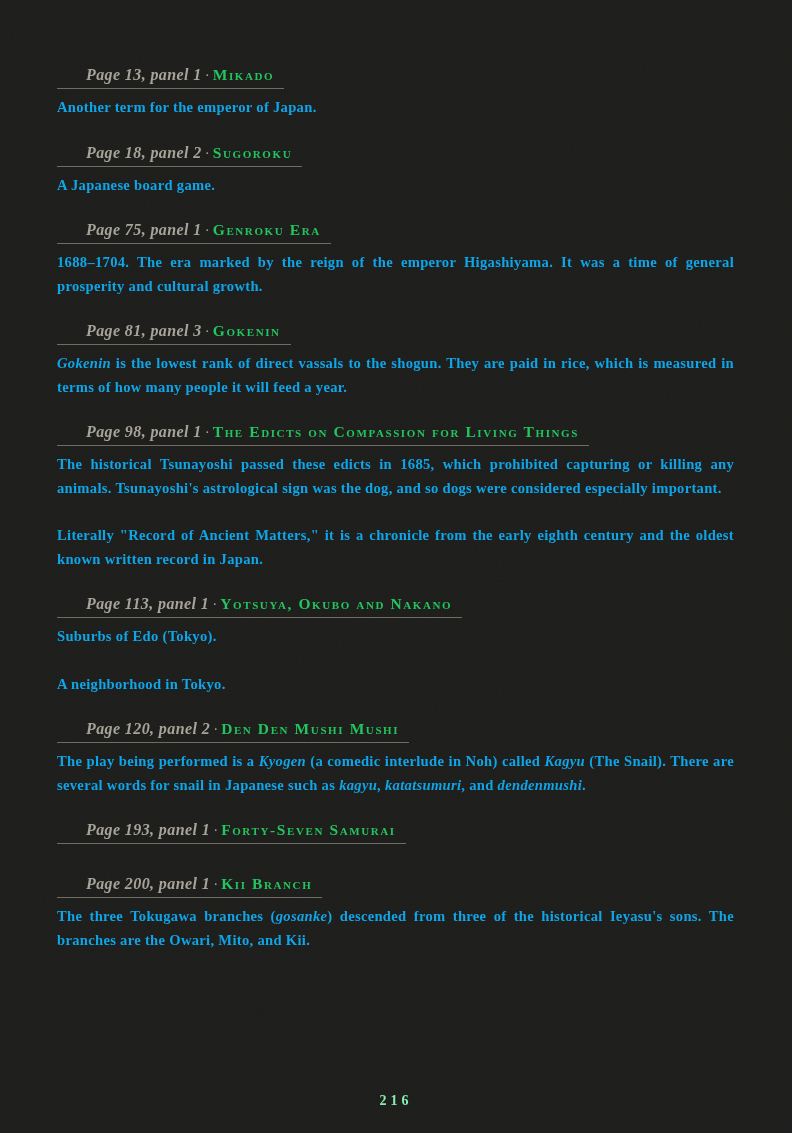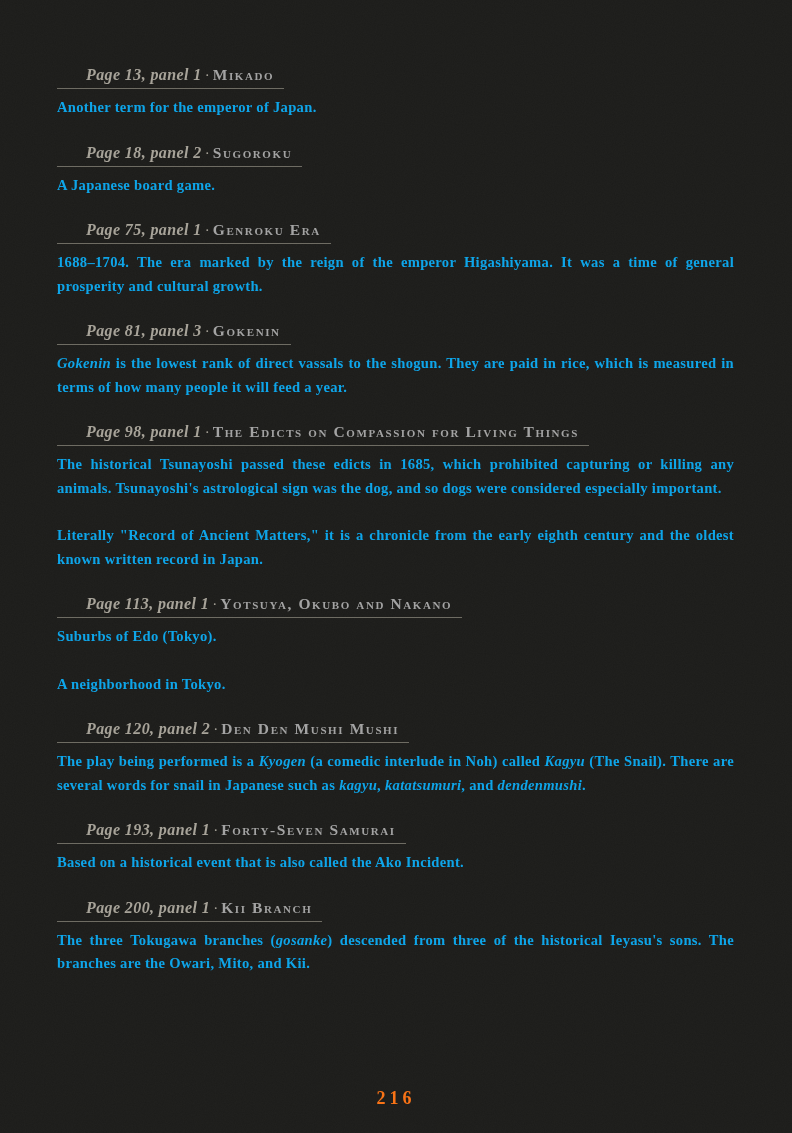--- a/index.html
+++ b/index.html
@@ -53,21 +53,21 @@
   }
   .entry-separator {
     font-size: 15px;
     color: #a7a399;
     padding: 0 3px;
   }
   .entry-title {
     font-variant: small-caps;
     font-weight: bold;
     font-size: 15.5px;
-    color: #a3a3a3;
+    color: #22c55e;
     letter-spacing: 1.6px;
     margin-top: 40px;
   }
   .entry-body {
     font-size: 14.6px;
     font-weight: bold;
     color: #0ea5e9;
     line-height: 23.5px;
     letter-spacing: 0.3px;
     text-align: justify;
@@ -78,23 +78,23 @@
     font-style: italic;
   }
   .page-footer {
     position: absolute;
     bottom: 24px;
     left: 0;
     width: 100%;
     text-align: center;
   }
   .page-number {
-    font-size: 18px;
+    font-size: 14px;
     font-weight: bold;
-    color: #f97316;
+    color: #86efac;
     letter-spacing: 4px;
   }
 </style>
 </head>
 <body>
 
 <div class="page">
 
   <svg class="noise-overlay" xmlns="http://www.w3.org/2000/svg">
     <filter id="noiseFilter">
@@ -144,21 +144,20 @@
       <p class="entry-body"><span>A neighborhood in Tokyo.</span></p>
     </div>
 
     <div class="entry">
       <div class="entry-heading"><span class="entry-page-label">Page 120, panel 2</span><span class="entry-separator">·</span><span class="entry-title">Den Den Mushi Mushi</span></div>
       <p class="entry-body"><span>The play being performed is a </span><i>Kyogen</i><span> (a comedic interlude in Noh) called </span><i>Kagyu</i><span> (The Snail). There are several words for snail in Japanese such as </span><i>kagyu</i><span>, </span><i>katatsumuri</i><span>, and </span><i>dendenmushi</i><span>.</span></p>
     </div>
 
     <div class="entry">
       <div class="entry-heading"><span class="entry-page-label">Page 193, panel 1</span><span class="entry-separator">·</span><span class="entry-title">Forty-Seven Samurai</span></div>
-      <p class="entry-body"><span>Based on a historical event that is also called the Ako Incident.</span></p>
     </div>
 
     <div class="entry">
       <div class="entry-heading"><span class="entry-page-label">Page 200, panel 1</span><span class="entry-separator">·</span><span class="entry-title">Kii Branch</span></div>
       <p class="entry-body"><span>The three Tokugawa branches (</span><i>gosanke</i><span>) descended from three of the historical Ieyasu's sons. The branches are the Owari, Mito, and Kii.</span></p>
     </div>
 
   </div>
 
   <div class="page-footer">

